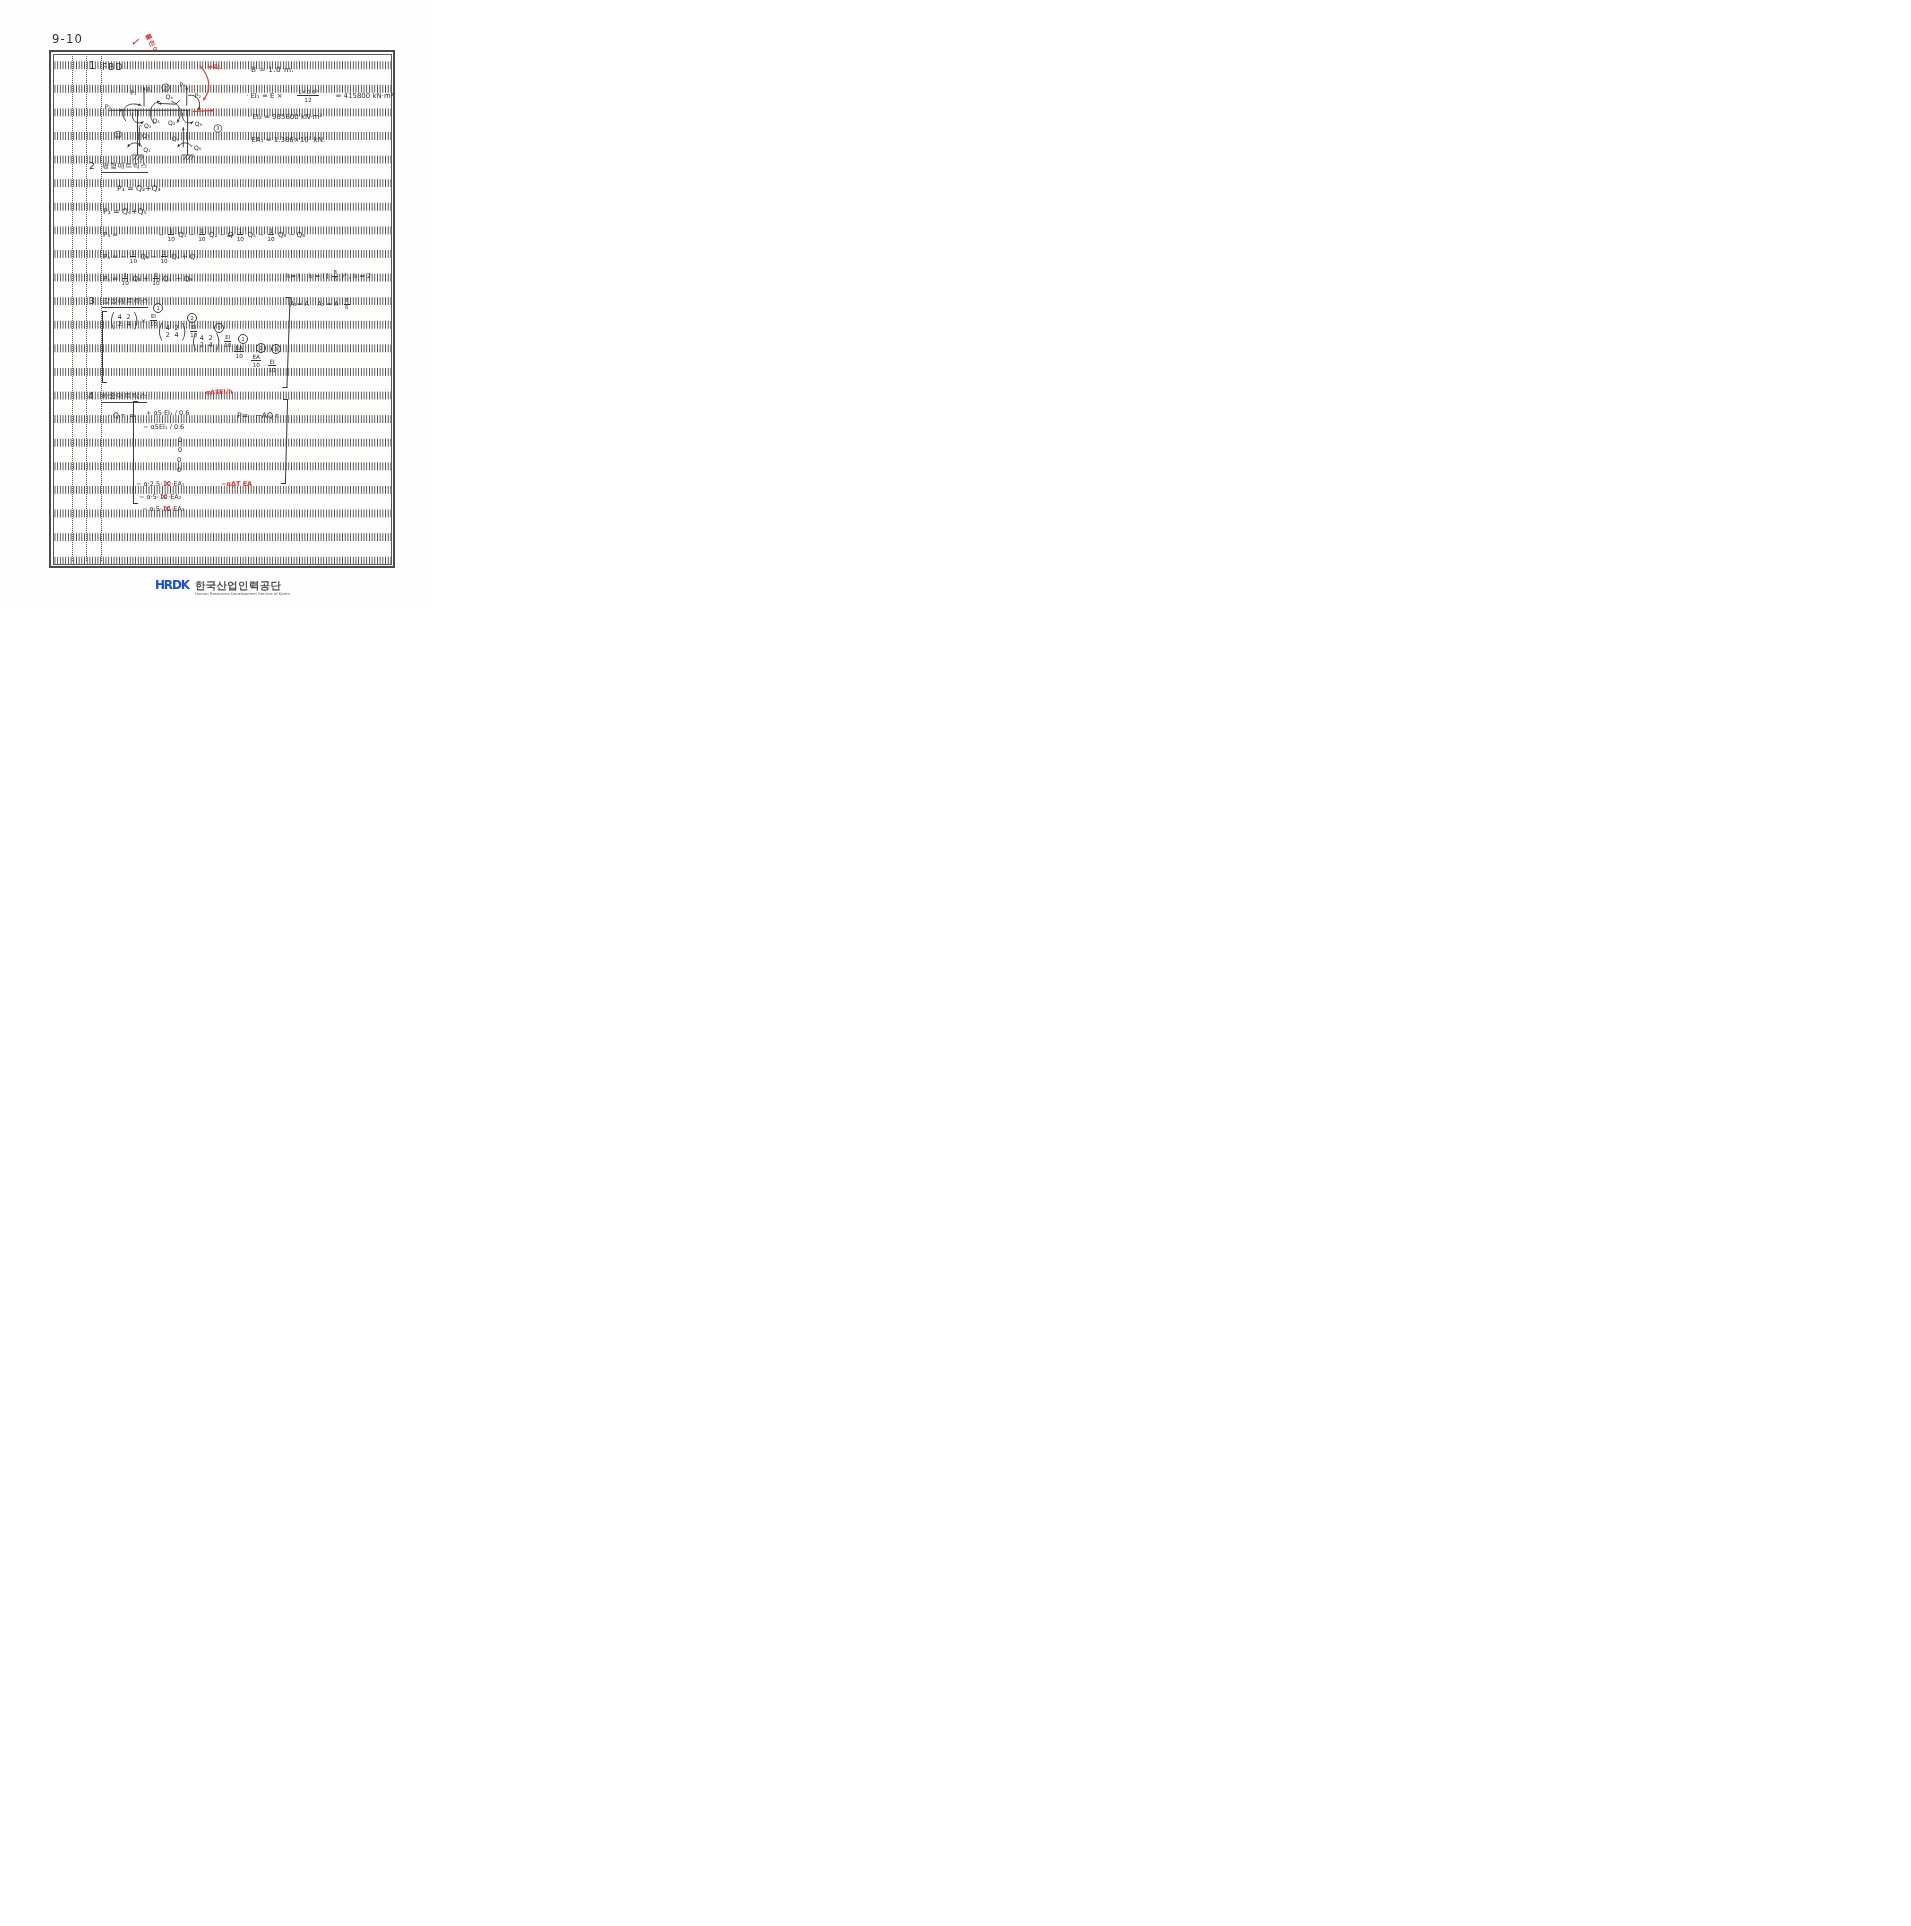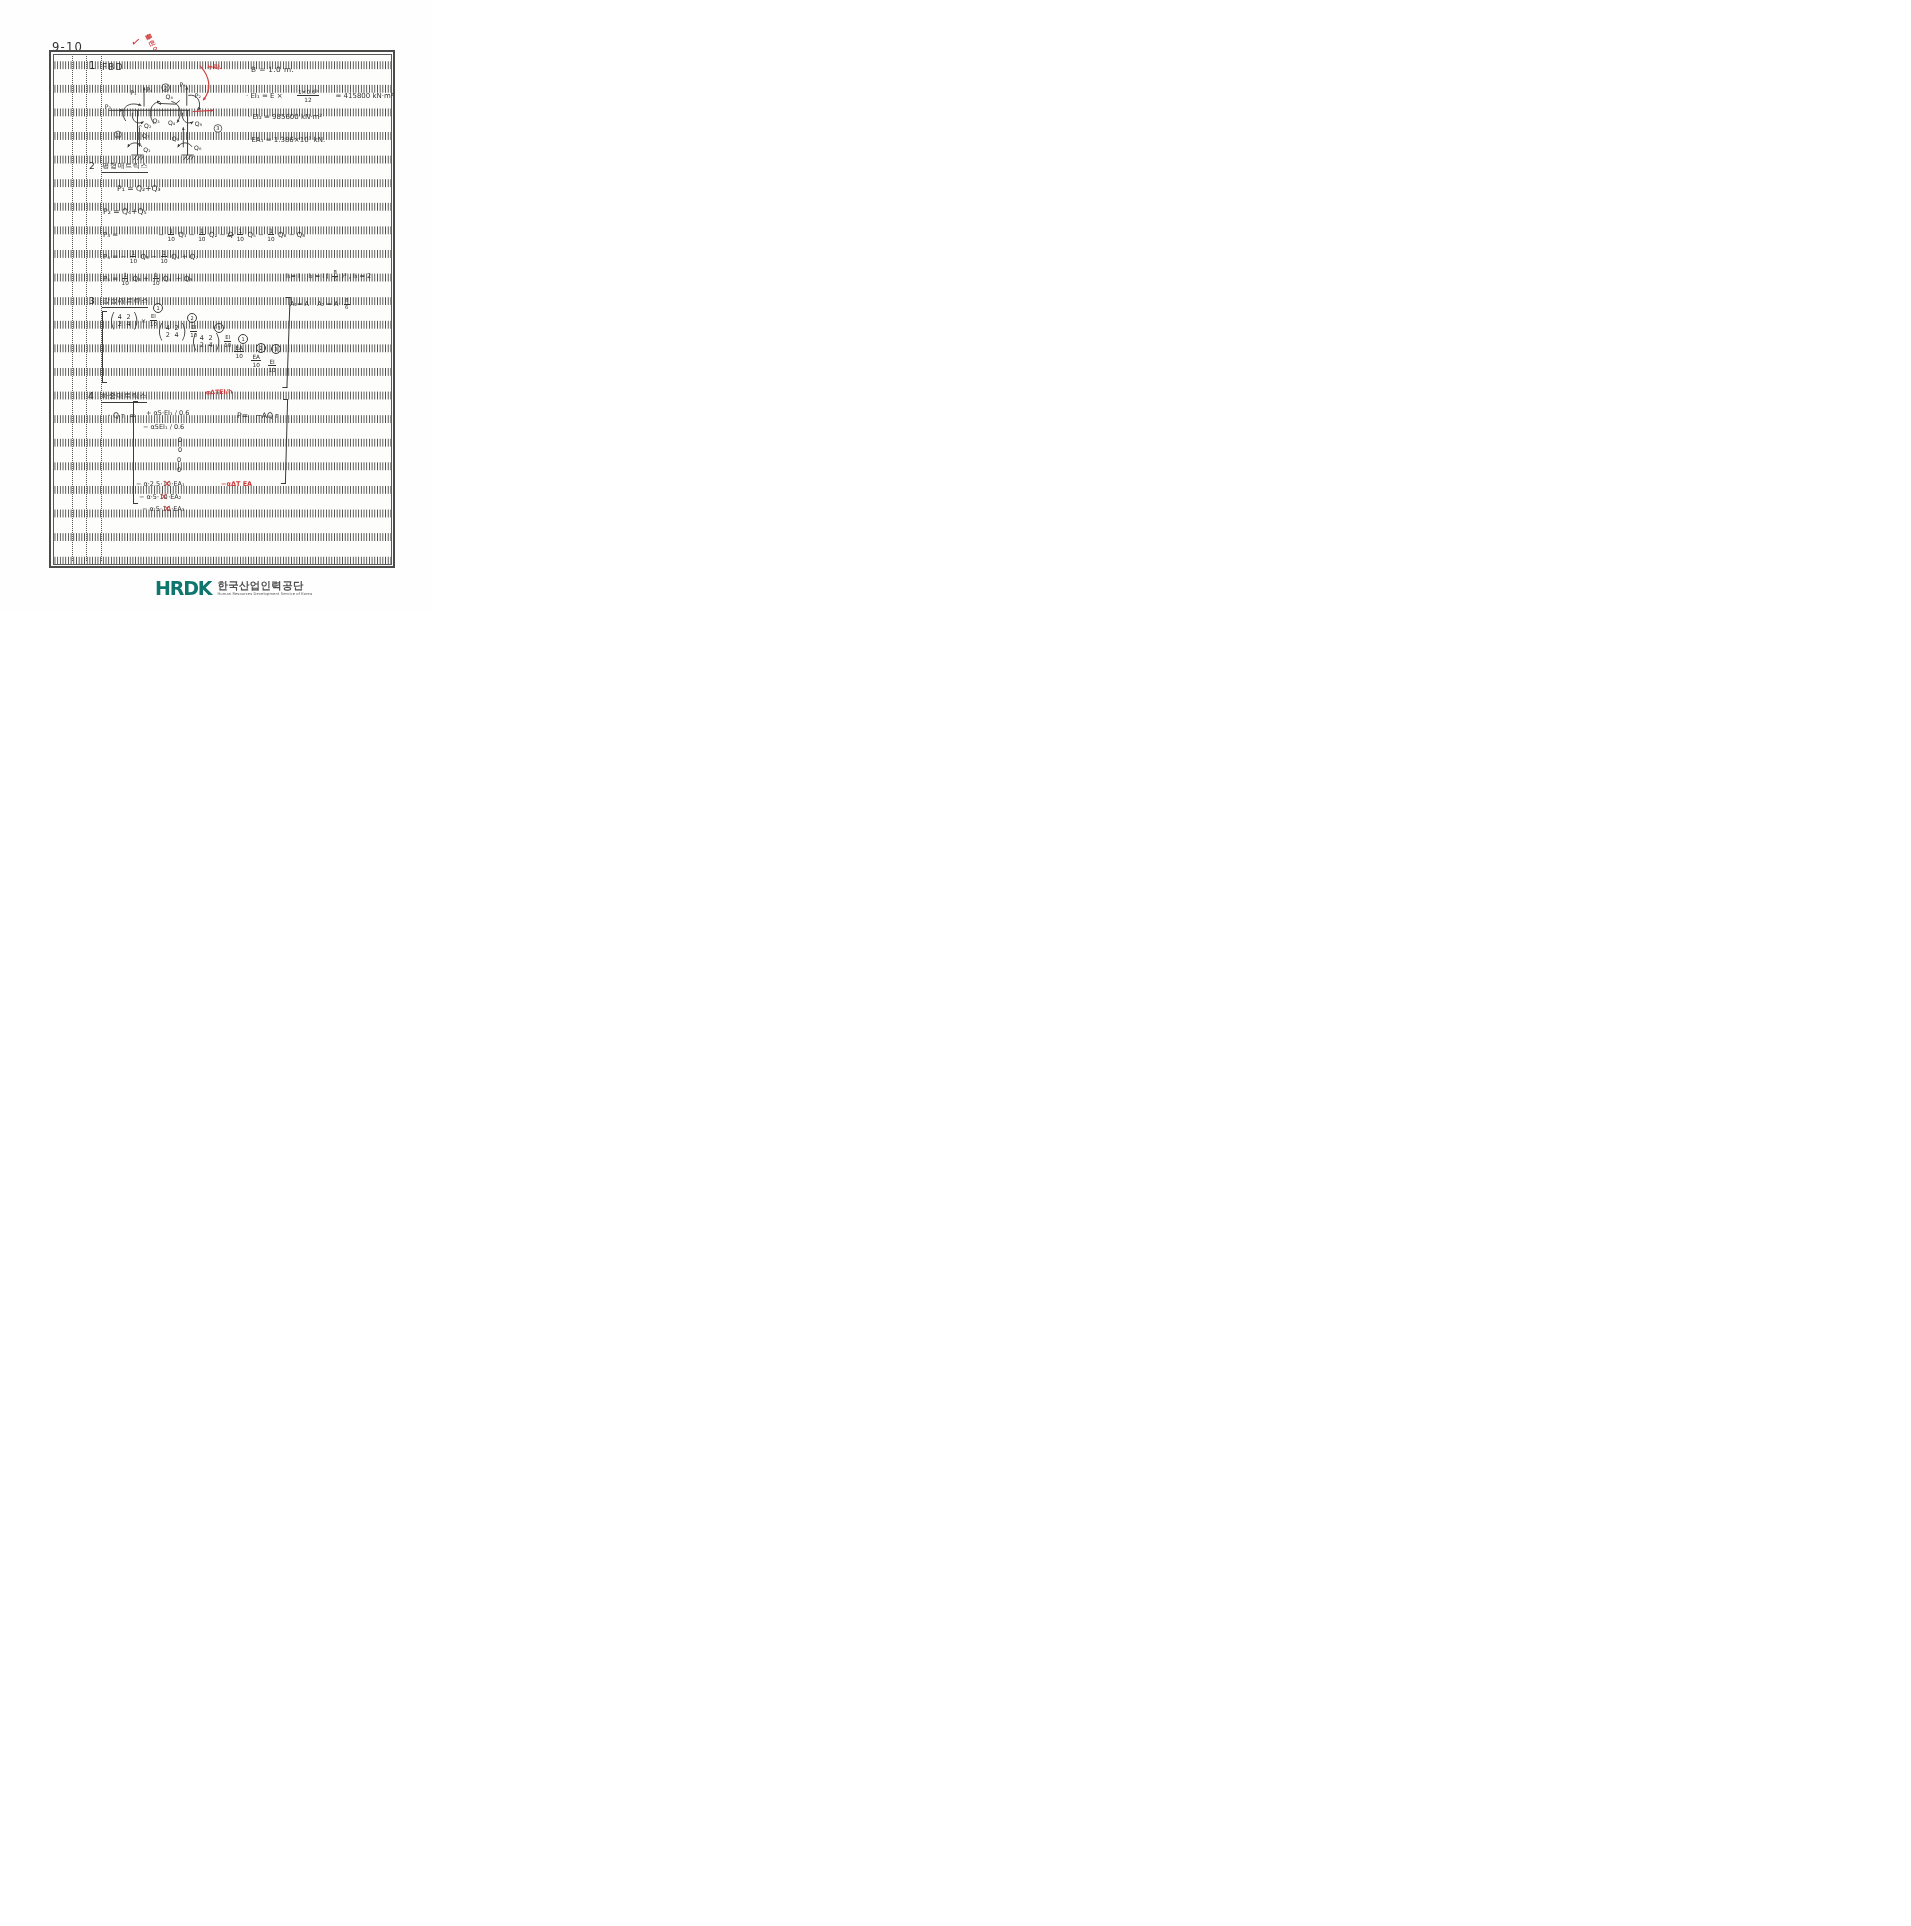--- a/index.html
+++ b/index.html
@@ -29,31 +29,31 @@
   .title-underline{border-bottom:1px solid #3a3a3a;padding-bottom:0.8px;font-weight:500;letter-spacing:0.4px;}
   .m22{display:grid;grid-template-columns:auto auto;column-gap:4.6px;row-gap:0.8px;font-size:6.5px;text-align:center;line-height:1.05;}
   .paren{font-size:18.5px;font-weight:300;line-height:.85;color:#3b3b3b;transform:scaleY(1.05);}
   .blockrow{display:flex;align-items:center;gap:1.5px;}
   .brakL{border-left:1.2px solid #3a3a3a;border-top:1.2px solid #3a3a3a;border-bottom:1.2px solid #3a3a3a;width:4.2px;}
   .brakR{border-right:1.2px solid #3a3a3a;border-top:1.2px solid #3a3a3a;border-bottom:1.2px solid #3a3a3a;width:4.2px;}
   .vecrow{white-space:pre;font-size:6.5px;display:flex;align-items:center;}
   .sub{font-size:.7em;vertical-align:sub;}
   
   .logo{display:flex;align-items:flex-start;gap:6.2px;}
-  .logo-word{font-size:19px;font-weight:800;color:#0f766e;letter-spacing:-1.2px;line-height:1;}
+  .logo-word{font-size:12px;font-weight:800;color:#1d4ed8;letter-spacing:-1.2px;line-height:1;}
   .logo-kr{font-size:10.4px;font-weight:700;color:#4e4e4e;letter-spacing:0.4px;line-height:1.2;}
   .logo-en{font-size:3.7px;color:#555;margin-top:0.8px;letter-spacing:0.1px;}
   svg text{font-family:"DejaVu Sans","Liberation Sans",sans-serif;}
 </style>
 </head>
 <body>
 
 <div class="page">
 
-  <div class="abs hw" style="left:52px;top:32px;font-size:11.6px;letter-spacing:1.2px;margin-top:8px;">9-10</div>
+  <div class="abs hw" style="left:52px;top:32px;font-size:11.6px;letter-spacing:1.2px;">9-10</div>
   <div class="abs red" style="left:131px;top:35px;font-size:11.6px;transform:rotate(10deg);font-weight:bold;">✓</div>
   <div class="abs red" style="left:151px;top:32px;font-size:6.5px;font-weight:bold;transform:rotate(64deg);transform-origin:0 0;letter-spacing:0.8px;">틀린이유</div>
 
   <div class="abs frame-outer">
     <div class="frame-inner"></div>
   </div>
   <div class="abs vline" style="left:72px;"></div>
   <div class="abs vline" style="left:86px;"></div>
   <div class="abs vline" style="left:101px;"></div>
 

